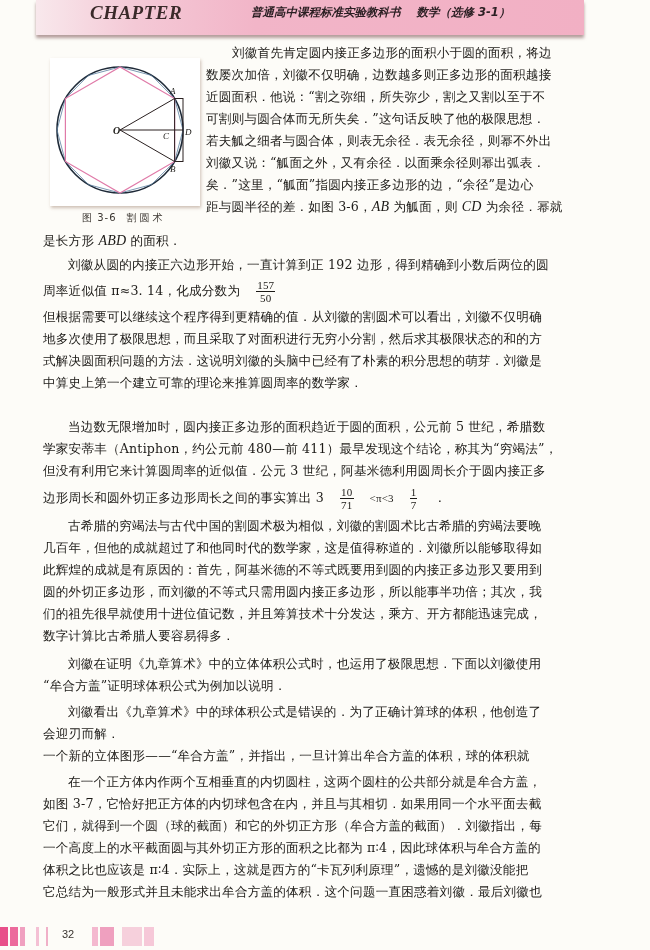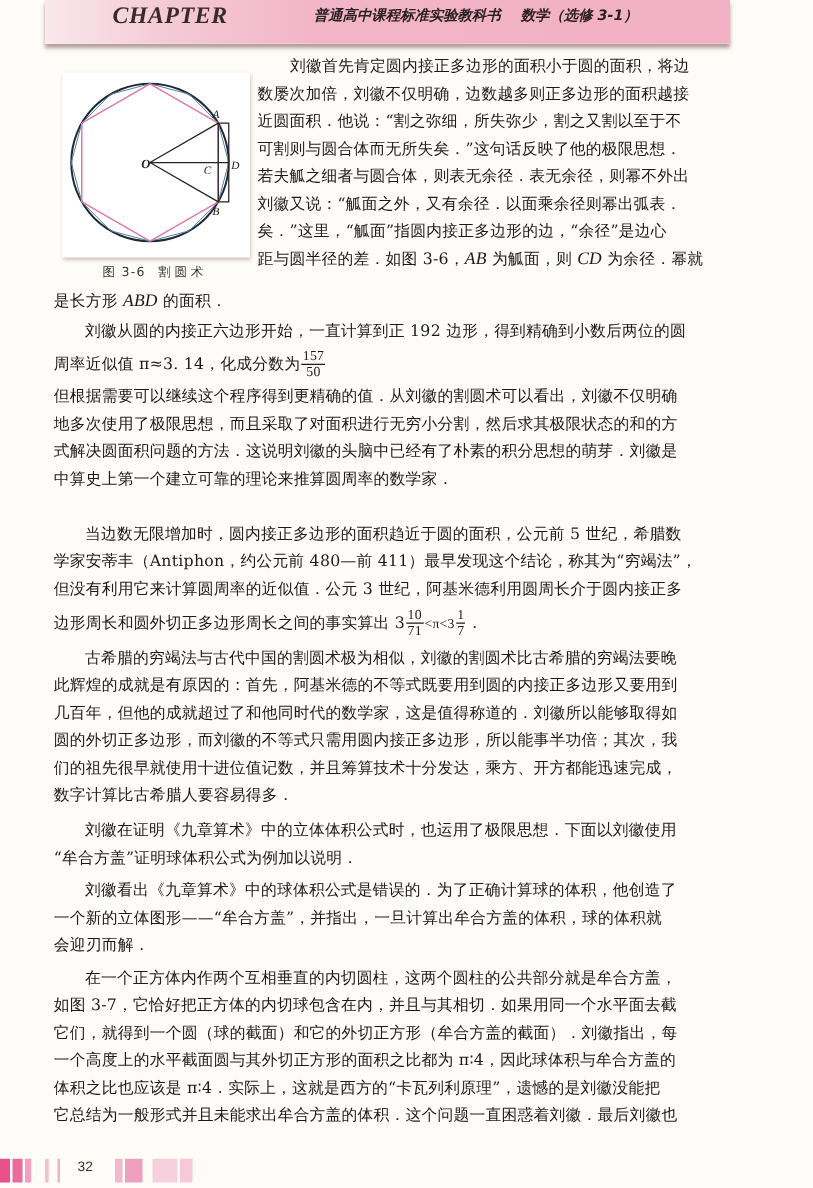--- a/index.html
+++ b/index.html
@@ -37,21 +37,21 @@
     font-family:"DejaVu Sans", sans-serif; font-size:10px; color:#3a3530;
     letter-spacing:1px; white-space:nowrap;
   }
   .fig-caption .t { margin-left:10px; letter-spacing:3px; }
 
   .text { position:absolute; font-size:12.6px; line-height:22px; white-space:nowrap; letter-spacing:0.2px; }
   .line { display:block; height:22px; }
   .indent { padding-left:25px; }
   .math { font-style:italic; font-family:"Liberation Serif", serif; font-size:14px; }
   .num { font-family:Liberation Serif, serif; font-size:11px; }
-  .frac { display:inline-block; vertical-align:middle; text-align:center; font-family:"Liberation Serif", serif; font-size:11px; line-height:12px; margin:0 1px; }
+  .frac { display:inline-block; vertical-align:middle; text-align:center; font-family:"Liberation Serif", serif; font-size:11px; line-height:12px; margin:0 16px; }
   .frac .n { display:block; border-bottom:1px solid #1c1a17; padding:0 1px; }
   .frac .d { display:block; padding:0 1px; }
 
   .footer-page { position:absolute; left:62px; top:928px; font-family:"Liberation Sans", sans-serif; font-size:11px; color:#3a3530; }
   .stripe { position:absolute; top:927px; height:19px; }
 </style>
 </head>
 <body>
 
 <div class="header">
@@ -109,36 +109,36 @@
 
 <div class="text" style="left:43px; top:416px;">
   <span class="line indent">当边数无限增加时，圆内接正多边形的面积趋近于圆的面积，公元前 5 世纪，希腊数</span>
   <span class="line">学家安蒂丰（Antiphon，约公元前 480—前 411）最早发现这个结论，称其为“穷竭法”，</span>
   <span class="line">但没有利用它来计算圆周率的近似值．公元 3 世纪，阿基米德利用圆周长介于圆内接正多</span>
   <span class="line" style="height:32px; line-height:32px;"><span>边形周长和圆外切正多边形周长之间的事实算出 3</span><span class="frac"><span class="n">10</span><span class="d">71</span></span><span class="num">&lt;π&lt;3</span><span class="frac"><span class="n">1</span><span class="d">7</span></span><span>．</span></span>
 </div>
 
 <div class="text" style="left:43px; top:515px;">
   <span class="line indent">古希腊的穷竭法与古代中国的割圆术极为相似，刘徽的割圆术比古希腊的穷竭法要晚</span>
+  <span class="line">几百年，但他的成就超过了和他同时代的数学家，这是值得称道的．刘徽所以能够取得如</span>
   <span class="line">此辉煌的成就是有原因的：首先，阿基米德的不等式既要用到圆的内接正多边形又要用到</span>
-  <span class="line">几百年，但他的成就超过了和他同时代的数学家，这是值得称道的．刘徽所以能够取得如</span>
   <span class="line">圆的外切正多边形，而刘徽的不等式只需用圆内接正多边形，所以能事半功倍；其次，我</span>
   <span class="line">们的祖先很早就使用十进位值记数，并且筹算技术十分发达，乘方、开方都能迅速完成，</span>
   <span class="line">数字计算比古希腊人要容易得多．</span>
 </div>
 
 <div class="text" style="left:43px; top:653px;">
   <span class="line indent">刘徽在证明《九章算术》中的立体体积公式时，也运用了极限思想．下面以刘徽使用</span>
   <span class="line">“牟合方盖”证明球体积公式为例加以说明．</span>
 </div>
 
 <div class="text" style="left:43px; top:701px;">
   <span class="line indent">刘徽看出《九章算术》中的球体积公式是错误的．为了正确计算球的体积，他创造了</span>
+  <span class="line">会迎刃而解．</span>
   <span class="line">一个新的立体图形——“牟合方盖”，并指出，一旦计算出牟合方盖的体积，球的体积就</span>
-  <span class="line">会迎刃而解．</span>
 </div>
 
 <div class="text" style="left:43px; top:771px;">
   <span class="line indent">在一个正方体内作两个互相垂直的内切圆柱，这两个圆柱的公共部分就是牟合方盖，</span>
   <span class="line">如图 3-7，它恰好把正方体的内切球包含在内，并且与其相切．如果用同一个水平面去截</span>
   <span class="line">它们，就得到一个圆（球的截面）和它的外切正方形（牟合方盖的截面）．刘徽指出，每</span>
   <span class="line">一个高度上的水平截面圆与其外切正方形的面积之比都为 π∶4，因此球体积与牟合方盖的</span>
   <span class="line">体积之比也应该是 π∶4．实际上，这就是西方的“卡瓦列利原理”，遗憾的是刘徽没能把</span>
   <span class="line">它总结为一般形式并且未能求出牟合方盖的体积．这个问题一直困惑着刘徽．最后刘徽也</span>
 </div>

